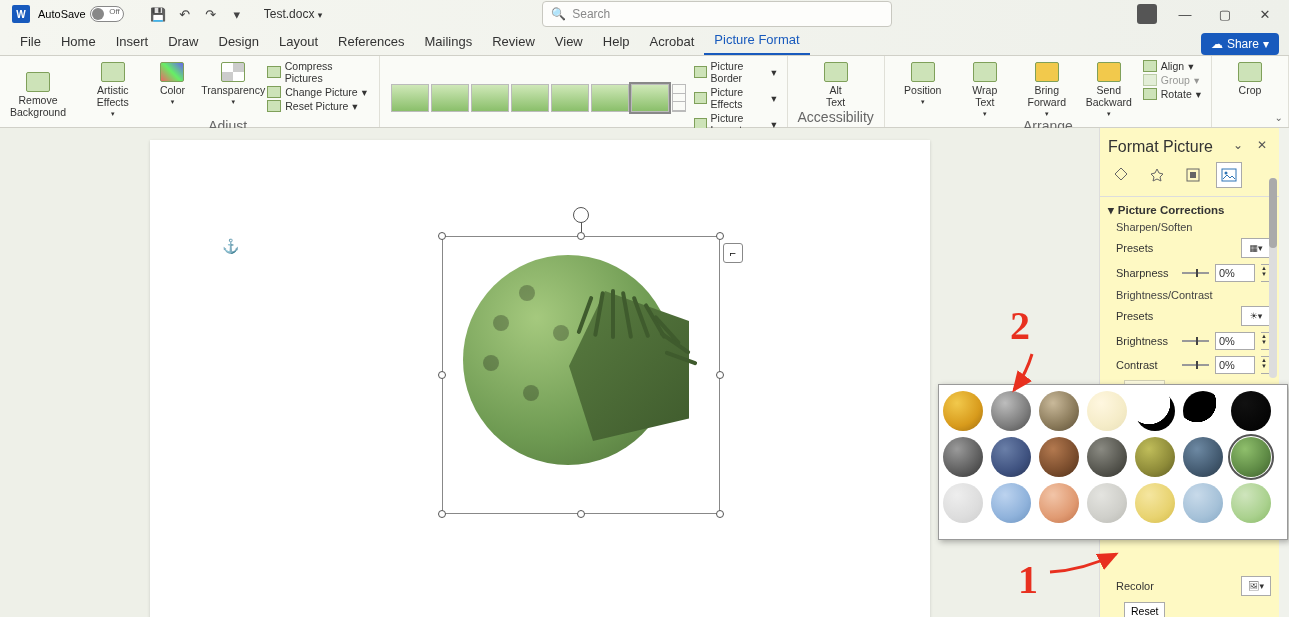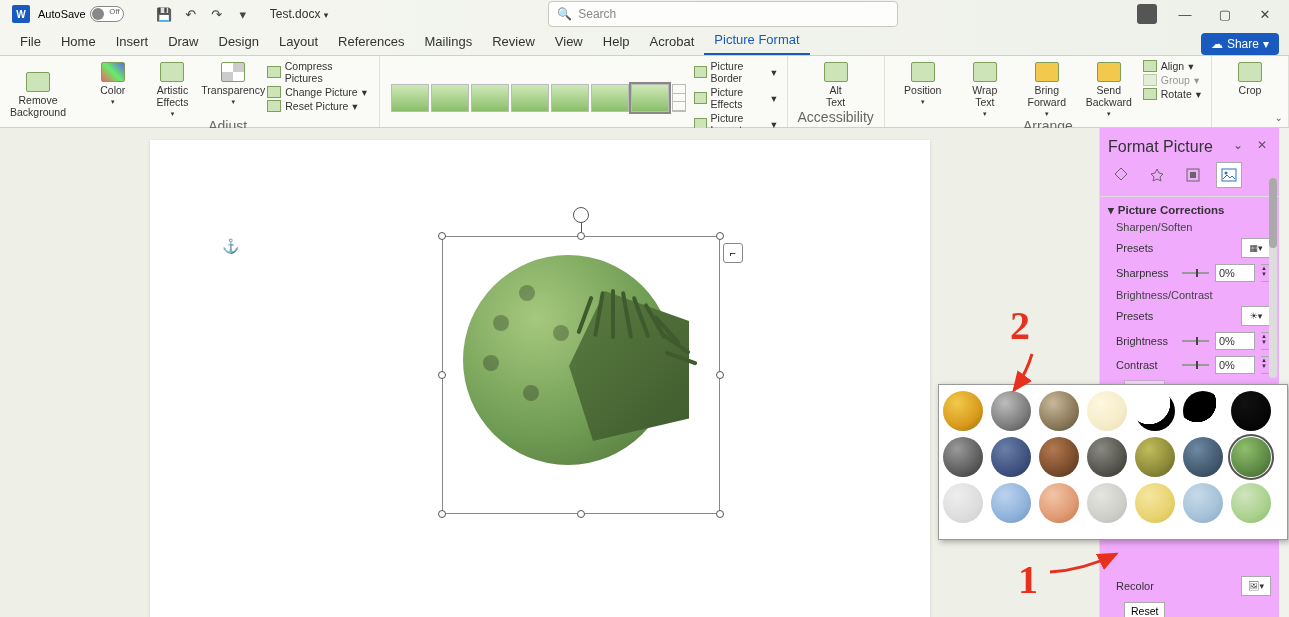--- a/index.html
+++ b/index.html
@@ -2,21 +2,21 @@
 <html><head>
 <meta charset="utf-8">
 <style>
 * { box-sizing: border-box; margin: 0; padding: 0; font-family: "Segoe UI", sans-serif; }
 body { width: 1289px; height: 617px; background: #f0f2ec; overflow: hidden; position: relative; }
 
 
 .titlebar { height: 28px; display: flex; align-items: center; padding: 0 4px; background: linear-gradient(to right,#f5f6f0,#eef0ea); }
 .word-icon { width: 18px; height: 18px; background: #185abd; border-radius: 2px; margin: 0 8px; display:flex; align-items:center; justify-content:center; color:#fff; font-size:10px; font-weight:bold;}
 .autosave-lbl { font-size: 11px; margin-right: 4px; }
-.toggle { width: 34px; height: 16px; border: 1px solid #888; border-radius: 8px; position: relative; margin-right: 28px; background:#fff;}
+.toggle { width: 34px; height: 16px; border: 1px solid #888; border-radius: 8px; position: relative; margin-right: 22px; background:#fff;}
 .toggle::after { content:""; position:absolute; left:1px; top:1px; width:12px; height:12px; border-radius:50%; background:#888;}
 .qat-btn { width: 22px; height: 22px; display: flex; align-items:center; justify-content:center; margin: 0 2px; font-size:13px; color:#444;}
 .docname { font-size: 12px; margin-left: 14px; color:#333;}
 .search-box { margin-left: 220px; width: 350px; height: 26px; border: 1px solid #c8c8c0; border-radius: 4px; display:flex; align-items:center; padding:0 8px; color:#888; font-size:12px; background:#fdfdfb;}
 .search-box span.icon { margin-right: 6px; }
 .title-right { margin-left:auto; display:flex; align-items:center; gap:16px; padding-right:8px;}
 .title-right .wbtn { width:24px; height:24px; display:flex; align-items:center; justify-content:center; font-size:13px; color:#444;}
 .avatar { width:20px; height:20px; border-radius:3px; background:#555; }
 
 
@@ -56,21 +56,21 @@
 .rot::after{content:""; position:absolute; left:50%; bottom:-10px; width:1px; height:10px; background:#555;}
 .layout-btn { position:absolute; right:-24px; top:6px; width:20px; height:20px; border:1px solid #888; background:#fff; border-radius:3px; display:flex; align-items:center; justify-content:center; font-size:11px;}
 .sphere { position:absolute; left:20px; top:18px; width:236px; height:236px; }
 .sphere-main { position:absolute; left:0; top:0; width:210px; height:210px; border-radius:50%; background: radial-gradient(circle at 35% 30%, #a5c97e, #6e9a52 60%, #4e7038); }
 .sphere-cut { position:absolute; right:10px; top:36px; width:120px; height:150px; background:linear-gradient(135deg,#5a7d41,#3f5b2d); clip-path: polygon(30% 0,100% 20%,100% 85%,20% 100%,0 50%);}
 .dots div{position:absolute;width:16px;height:16px;border-radius:50%;background:rgba(0,0,0,0.25);}
 .fins{position:absolute;right:6px;top:40px;width:110px;height:150px;}
 .fins div{position:absolute;width:4px;background:#3f5b2d;border-radius:2px;}
 
 
-.pane { position:absolute; top:128px; right:10px; width:180px; bottom:0; background:#f0abfc; border-left:1px solid #ddd; }
+.pane { position:absolute; top:128px; right:10px; width:180px; bottom:0; background:#fef9c3; border-left:1px solid #ddd; }
 .pane-header { display:flex; align-items:center; padding:10px 8px 6px; }
 .pane-title { font-size:16px; color:#333; flex:1;}
 .pane-hbtn { width:18px; height:18px; font-size:12px; color:#555; text-align:center; margin-left:6px;}
 .pane-icons { display:flex; gap:10px; padding:0 8px 8px; border-bottom:1px solid #ddd;}
 .pane-icon { width:26px; height:26px; border:1px solid transparent; display:flex; align-items:center; justify-content:center;}
 .pane-icon.sel { border:1px solid #aaa; background:#fff; }
 .pane-icon svg{width:16px;height:16px;}
 .section { padding:6px 8px; font-size:11px; color:#333;}
 .sec-title { font-weight:600; font-size:11.5px; display:flex; align-items:center; gap:4px; cursor:pointer;}
 .sub { padding:4px 0 2px 8px; color:#444;}
@@ -142,28 +142,28 @@
   <div class="rgroup" style="flex-direction:row;gap:6px;padding-top:4px;border-right:none">
     <div class="big-btn">
         <div class="ico"></div>
         <span style="white-space:pre-line">Remove
 Background</span>
       </div>
   </div>
   <div class="rgroup">
     <div class="adjust-row">
       <div class="big-btn">
-          <div class="ico" style="background:linear-gradient(45deg,#e66,#6e6,#66e)"></div>
-          <span>Color</span>
-          <span style="font-size:7px">▾</span>
-        </div>
-      <div class="big-btn">
           <div class="ico"></div>
           <span style="white-space:pre-line">Artistic
 Effects</span>
+          <span style="font-size:7px">▾</span>
+        </div>
+      <div class="big-btn">
+          <div class="ico" style="background:linear-gradient(45deg,#e66,#6e6,#66e)"></div>
+          <span>Color</span>
           <span style="font-size:7px">▾</span>
         </div>
       <div class="big-btn">
           <div class="ico" style="background:repeating-conic-gradient(#ccc 0 25%,#fff 0 50%)"></div>
           <span>Transparency</span>
           <span style="font-size:7px">▾</span>
         </div>
       <div class="small-list">
         <div>
             <div class="mini-ico"></div>

